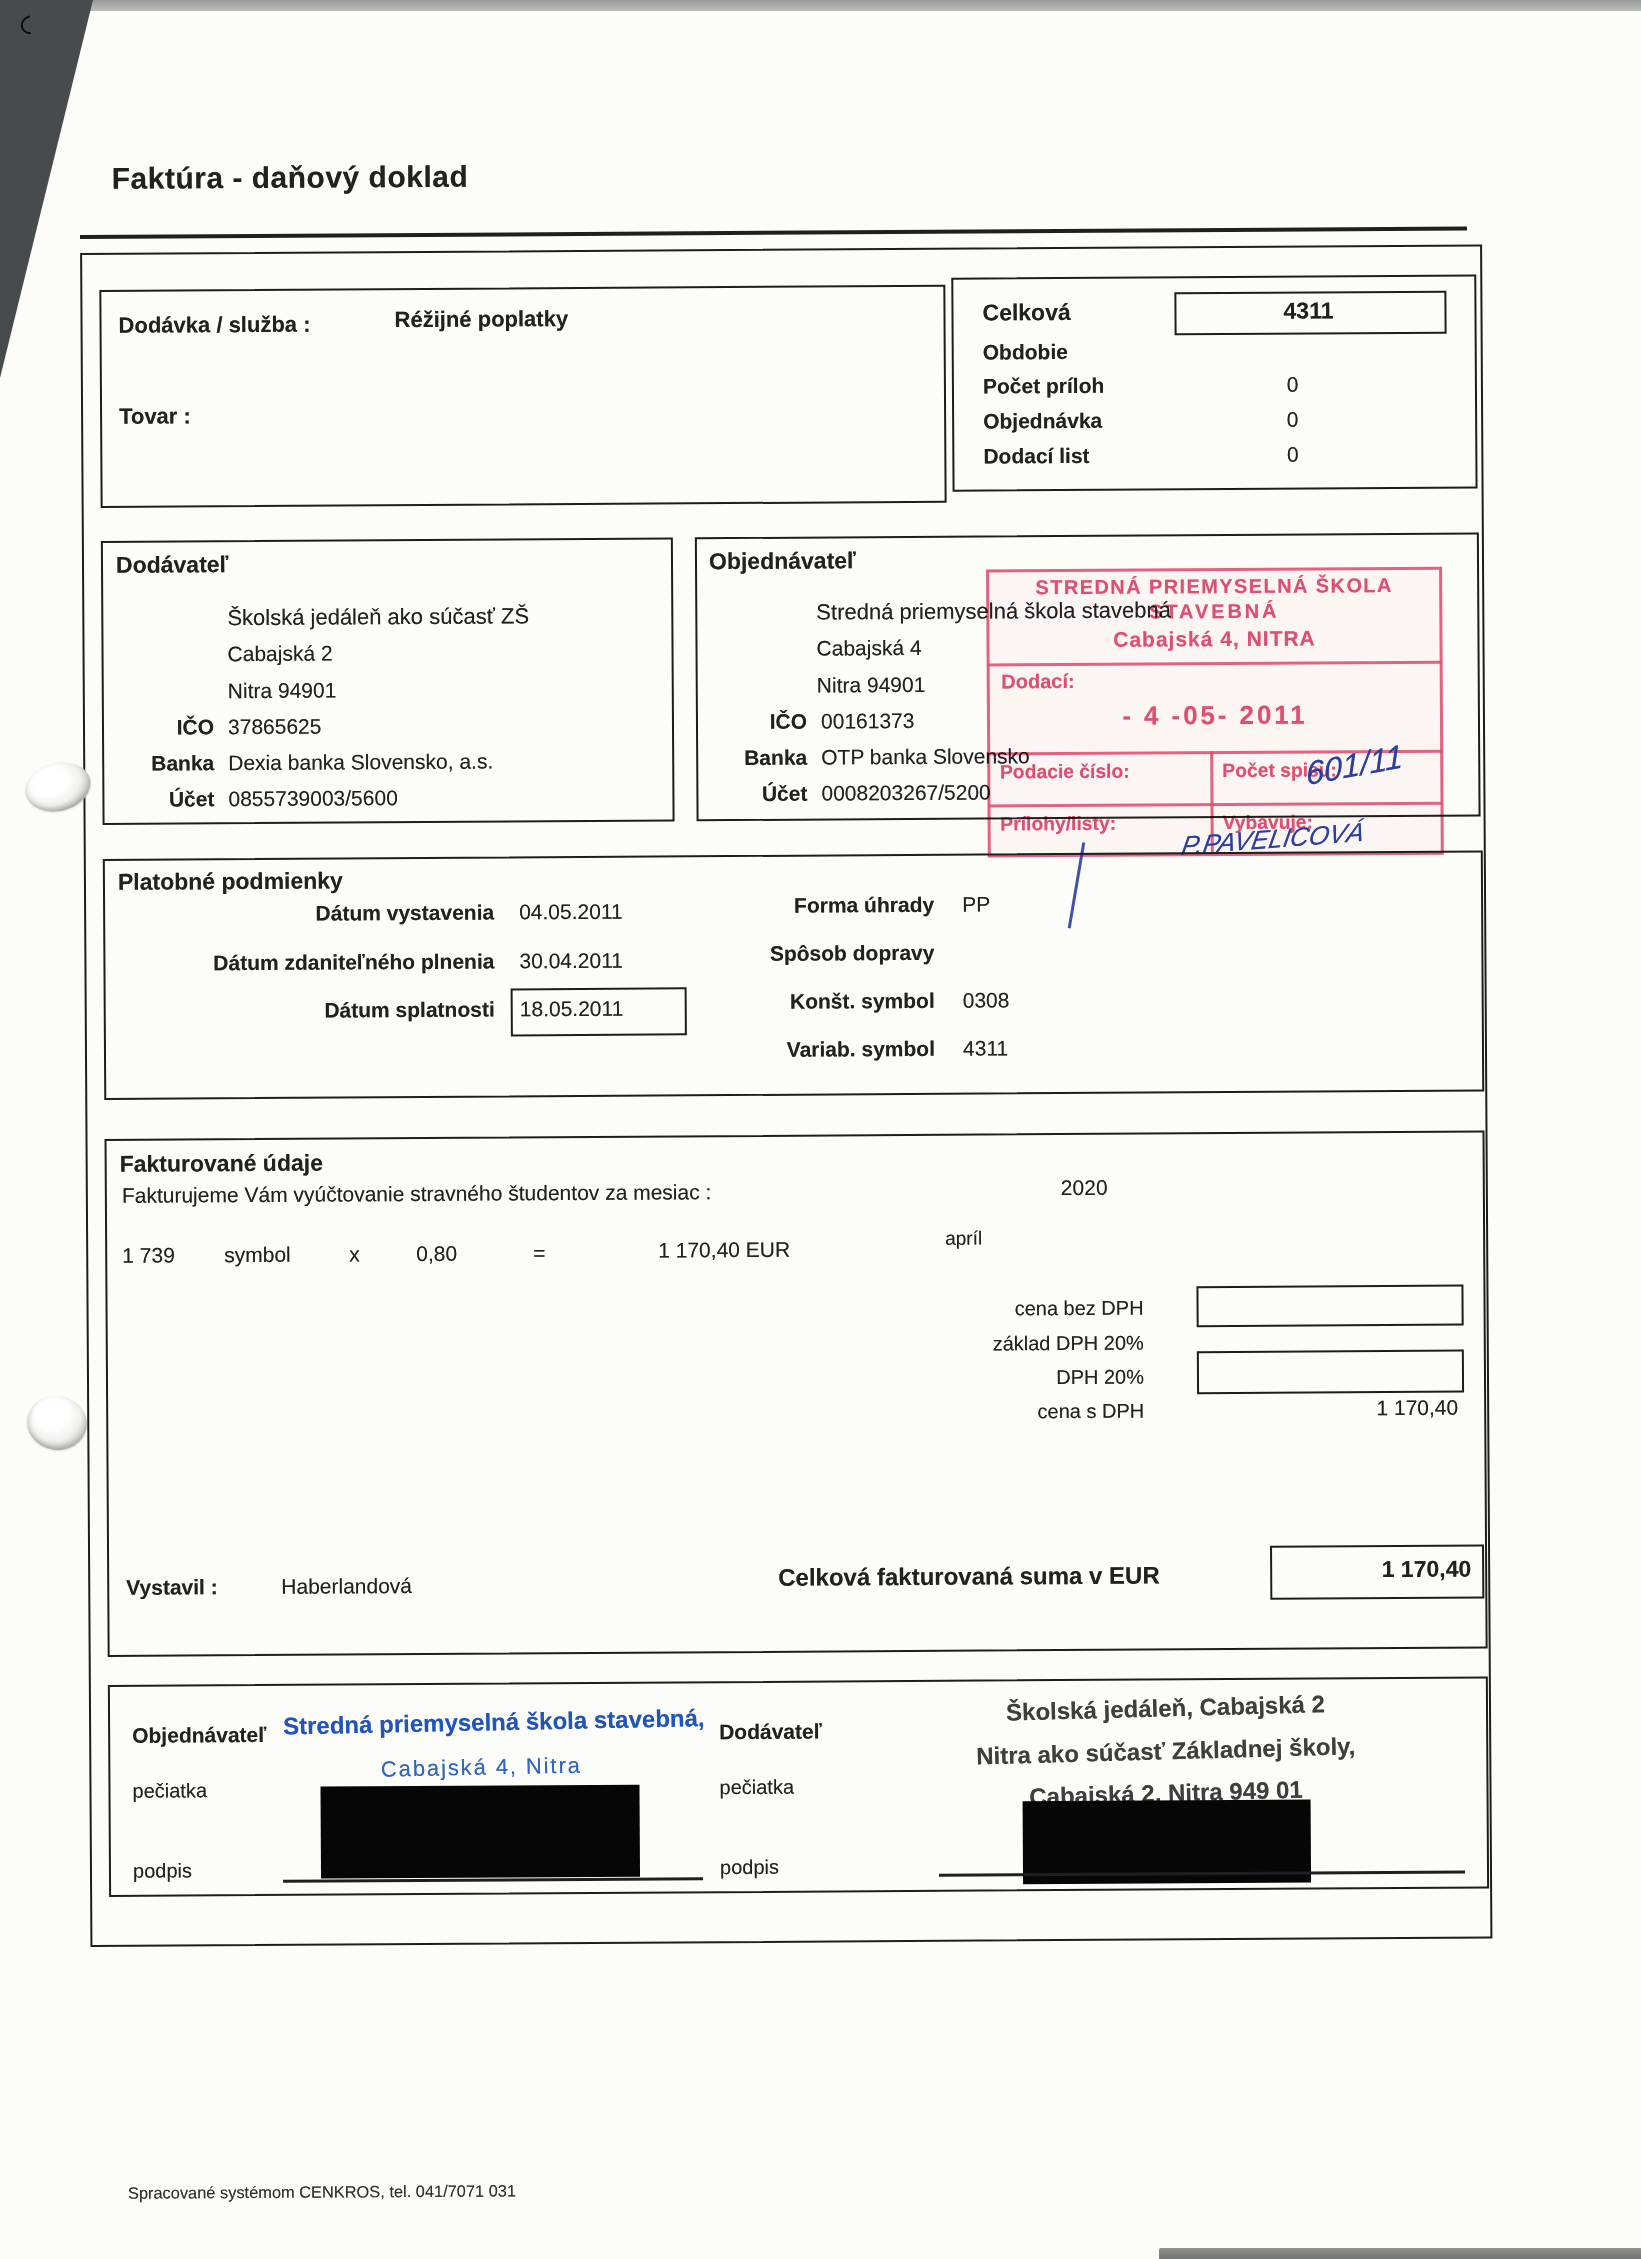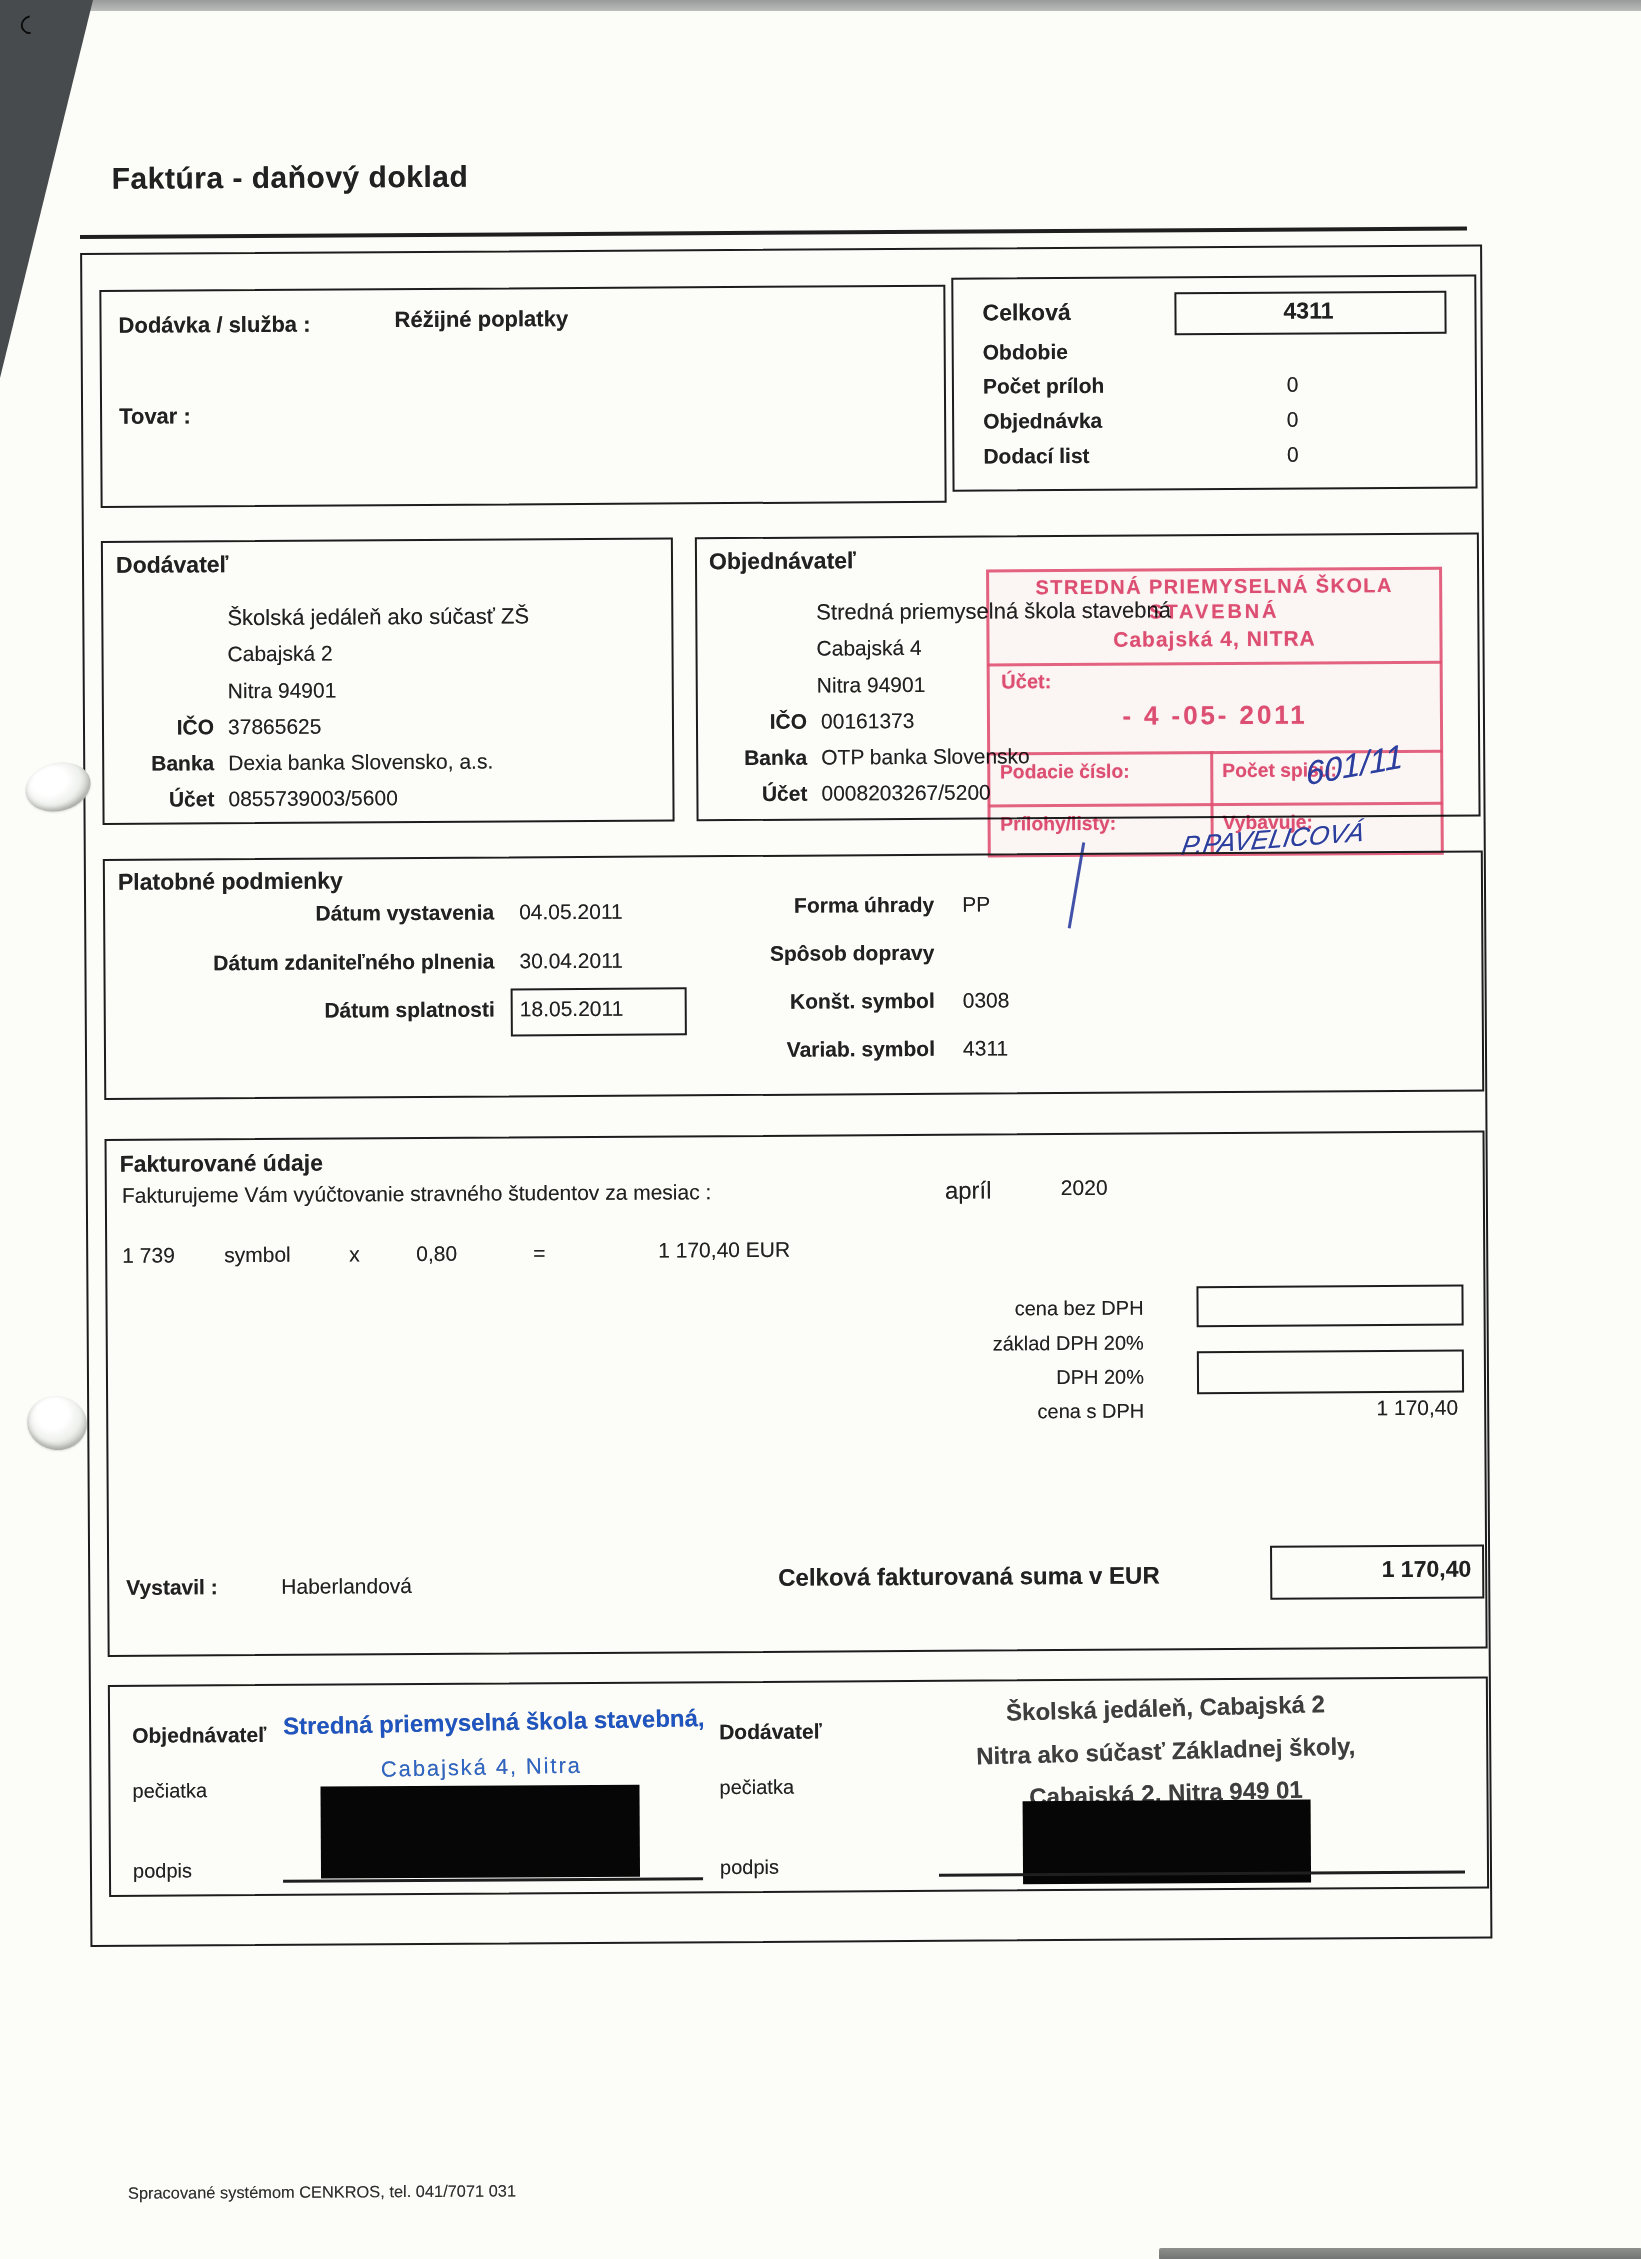--- a/index.html
+++ b/index.html
@@ -77,21 +77,21 @@
     <div class="t b ra" style="left:719px;top:750px;width:97px;font-size:21px">Banka</div>
     <div class="t" style="left:830px;top:750px;font-size:21px">OTP banka Slovensko</div>
     <div class="t b ra" style="left:719px;top:786px;width:97px;font-size:21px">Účet</div>
     <div class="t" style="left:830px;top:786px;font-size:21px">0008203267/5200</div>
 
     <div id="stamp">
       <div class="sp ca" style="left:0;top:3.9px;width:100%;font-size:20px;letter-spacing:1.4px">STREDNÁ PRIEMYSELNÁ ŠKOLA</div>
       <div class="sp ca" style="left:0;top:29px;width:100%;font-size:20px;letter-spacing:2.9px">STAVEBNÁ</div>
       <div class="sp ca" style="left:0;top:56px;width:100%;font-size:21px;letter-spacing:1px">Cabajská 4, NITRA</div>
       <div class="sline" style="top:91px"></div>
-      <div class="sp" style="left:11.6px;top:98px;font-size:20px">Účet:</div>
+      <div class="sp" style="left:11.6px;top:98px;font-size:20px">Dodací:</div>
       <div class="sp ca" style="left:0;top:129px;width:100%;font-size:26px;letter-spacing:2.9px">- 4 -05- 2011</div>
       <div class="sline" style="top:180px"></div>
       <div class="svline"></div>
       <div class="sp" style="left:9.7px;top:189px;font-size:19.3px">Podacie číslo:</div>
       <div class="sp" style="left:232px;top:189px;font-size:19.3px">Počet spisu:</div>
       <div class="hw" style="left:315px;top:176px;font-size:33px;transform:rotate(-10deg) skewX(-8deg)">601/11</div>
       <div class="sline" style="top:232px"></div>
       <div class="sp" style="left:9.7px;top:241px;font-size:19.3px">Prílohy/listy:</div>
       <div class="sp" style="left:232px;top:241px;font-size:19.3px">Vybavuje:</div>
       <div class="hw" style="left:191px;top:253px;font-size:26px;transform:rotate(-4deg) skewX(-14deg)">P.PAVELICOVÁ</div>
@@ -112,21 +112,21 @@
     <div class="t b ra" style="left:676px;top:946px;width:266px;font-size:21px">Spôsob dopravy</div>
     <div class="t" style="left:970px;top:946px;font-size:21px"></div>
     <div class="t b ra" style="left:676px;top:994px;width:266px;font-size:21px">Konšt. symbol</div>
     <div class="t" style="left:970px;top:994px;font-size:21px">0308</div>
     <div class="t b ra" style="left:676px;top:1042px;width:266px;font-size:21px">Variab. symbol</div>
     <div class="t" style="left:970px;top:1042px;font-size:21px">4311</div>
 
     <div class="box" style="left:111px;top:1139px;width:1376px;height:514px"></div>
     <div class="t b" style="left:126px;top:1151px;font-size:23px">Fakturované údaje</div>
     <div class="t" style="left:128px;top:1184px;font-size:21px">Fakturujeme Vám vyúčtovanie stravného študentov za mesiac :</div>
-    <div class="t" style="left:951px;top:1182px;font-size:24px">apríl</div>
+    <div class="t" style="left:951px;top:1233px;font-size:19px">apríl</div>
     <div class="t" style="left:1067px;top:1182px;font-size:21px">2020</div>
     <div class="t" style="left:128px;top:1244px;font-size:21px">1 739</div>
     <div class="t" style="left:230px;top:1244px;font-size:21px">symbol</div>
     <div class="t" style="left:355px;top:1244px;font-size:21px">x</div>
     <div class="t" style="left:422px;top:1244px;font-size:21px">0,80</div>
     <div class="t" style="left:539px;top:1244px;font-size:21px">=</div>
     <div class="t" style="left:664px;top:1242px;font-size:21px">1 170,40 EUR</div>
     <div class="t ra" style="left:917px;top:1303px;width:232px;font-size:20px">cena bez DPH</div>
     <div class="box" style="left:1202px;top:1293px;width:263px;height:37px"></div>
     <div class="t ra" style="left:917px;top:1338px;width:232px;font-size:20px">základ DPH 20%</div>

